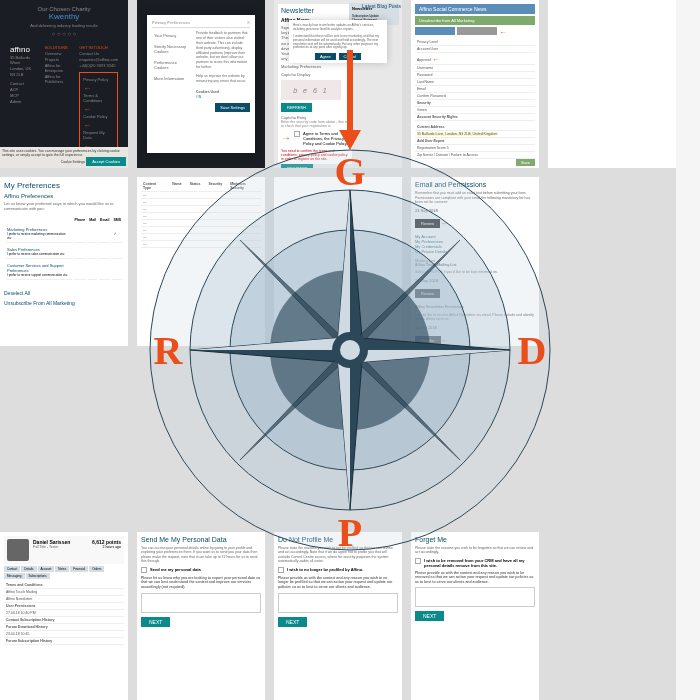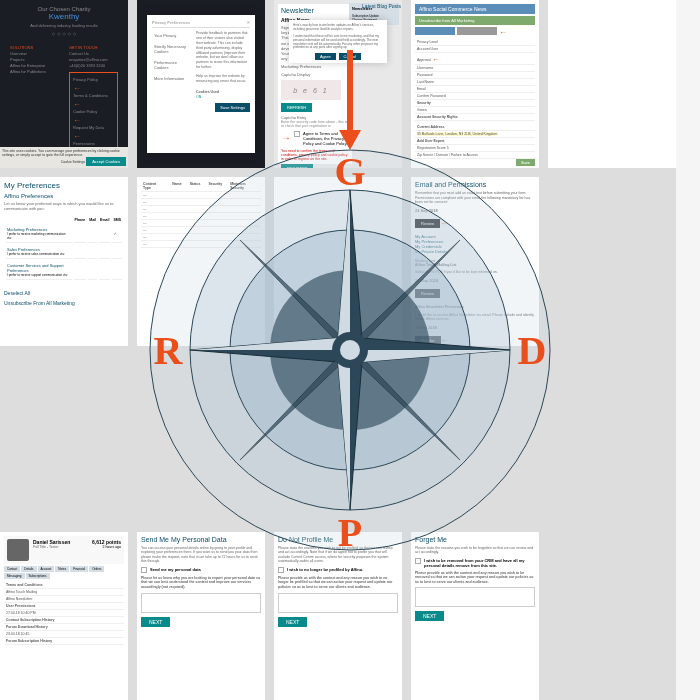--- a/index.html
+++ b/index.html
@@ -76,20 +76,32 @@
 <div class="grid">
 
 <div class="tile t-dark">
   <div class="logo-area">
     <div>Our Chosen Charity</div>
     <div style="color:#4a90d9;font-size:8px">Kwenthy</div>
     <div style="font-size:4px;margin-top:2px">And delivering industry leading results</div>
     <div style="margin-top:3px">○ ○ ○ ○ ○</div>
   </div>
   <div class="footer-cols">
+    <div class="fc">
+      <div style="font-size:8px;color:#fff">affıno</div>
+      <div class="fc-link">35 Ballards Wrwn</div>
+      <div class="fc-link">London, UK</div>
+      <div class="fc-link">N3 2LB</div>
+      <div style="margin-top:4px">
+        <span class="fc-link">Contact</span>
+        <span class="fc-link">ACP</span>
+        <span class="fc-link">MCP</span>
+        <span class="fc-link">Admin</span>
+      </div>
+    </div>
     <div class="fc">
       <div style="color:#e94e1b;font-size:4px">SOLUTIONS</div>
       <div class="fc-link">Overview</div>
       <div class="fc-link">Projects</div>
       <div class="fc-link">Affino for Enterprise</div>
       <div class="fc-link">Affino for Publishers</div>
     </div>
     <div class="fc">
       <div style="color:#e94e1b;font-size:4px">GET IN TOUCH</div>
       <div class="fc-link">Contact Us</div>

